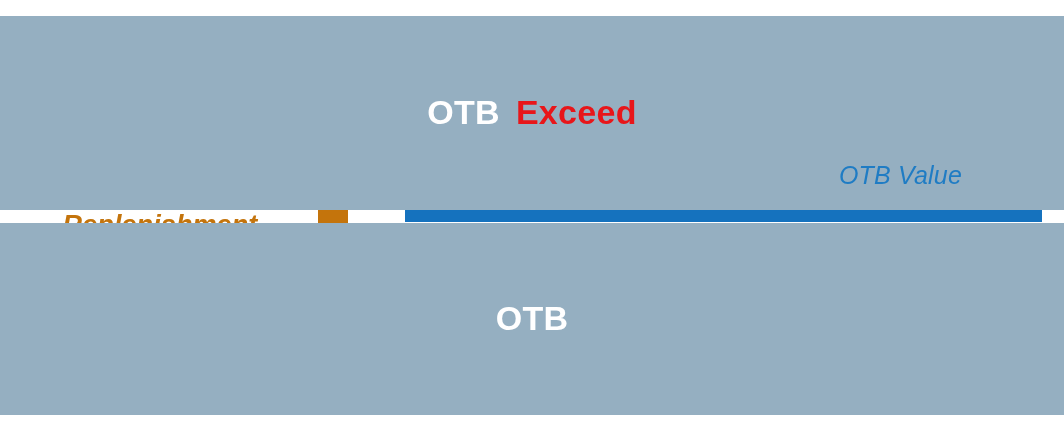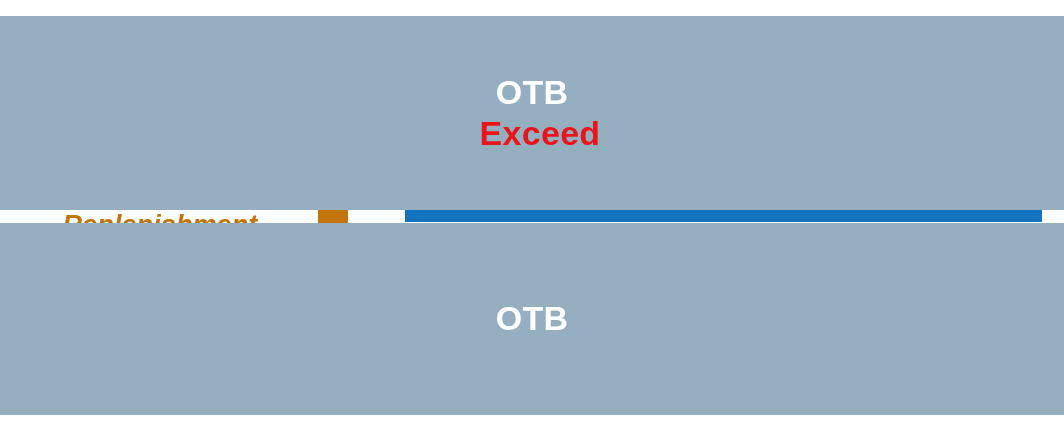--- a/index.html
+++ b/index.html
@@ -50,21 +50,21 @@
     left: 405px;
     width: 352px;
   }
   .bar-seg {
     position: absolute;
     left: 0;
     width: 100%;
     background: #95AFC1;
     box-sizing: border-box;
     display: flex;
-    flex-direction: column;
+    flex-direction: row;
     align-items: center;
     justify-content: center;
   }
   .seg-exceed {
     top: 16px;
     height: 194px;
   }
   .seg-residual {
     top: 223px;
     height: 192px;
@@ -125,14 +125,15 @@
   <div class="bar bar-seg seg-exceed">
     <div class="seg-line seg-title">OTB</div>
     <div class="seg-line seg-sub-exceed">Exceed</div>
   </div>
 
   <div class="bar bar-seg seg-residual">
     <div class="seg-line seg-title">OTB</div>
   </div>
 
   <div class="otb-line"></div>
+  <div class="otb-line-label">OTB Value</div>
 
 </div>
 
 </body></html>

